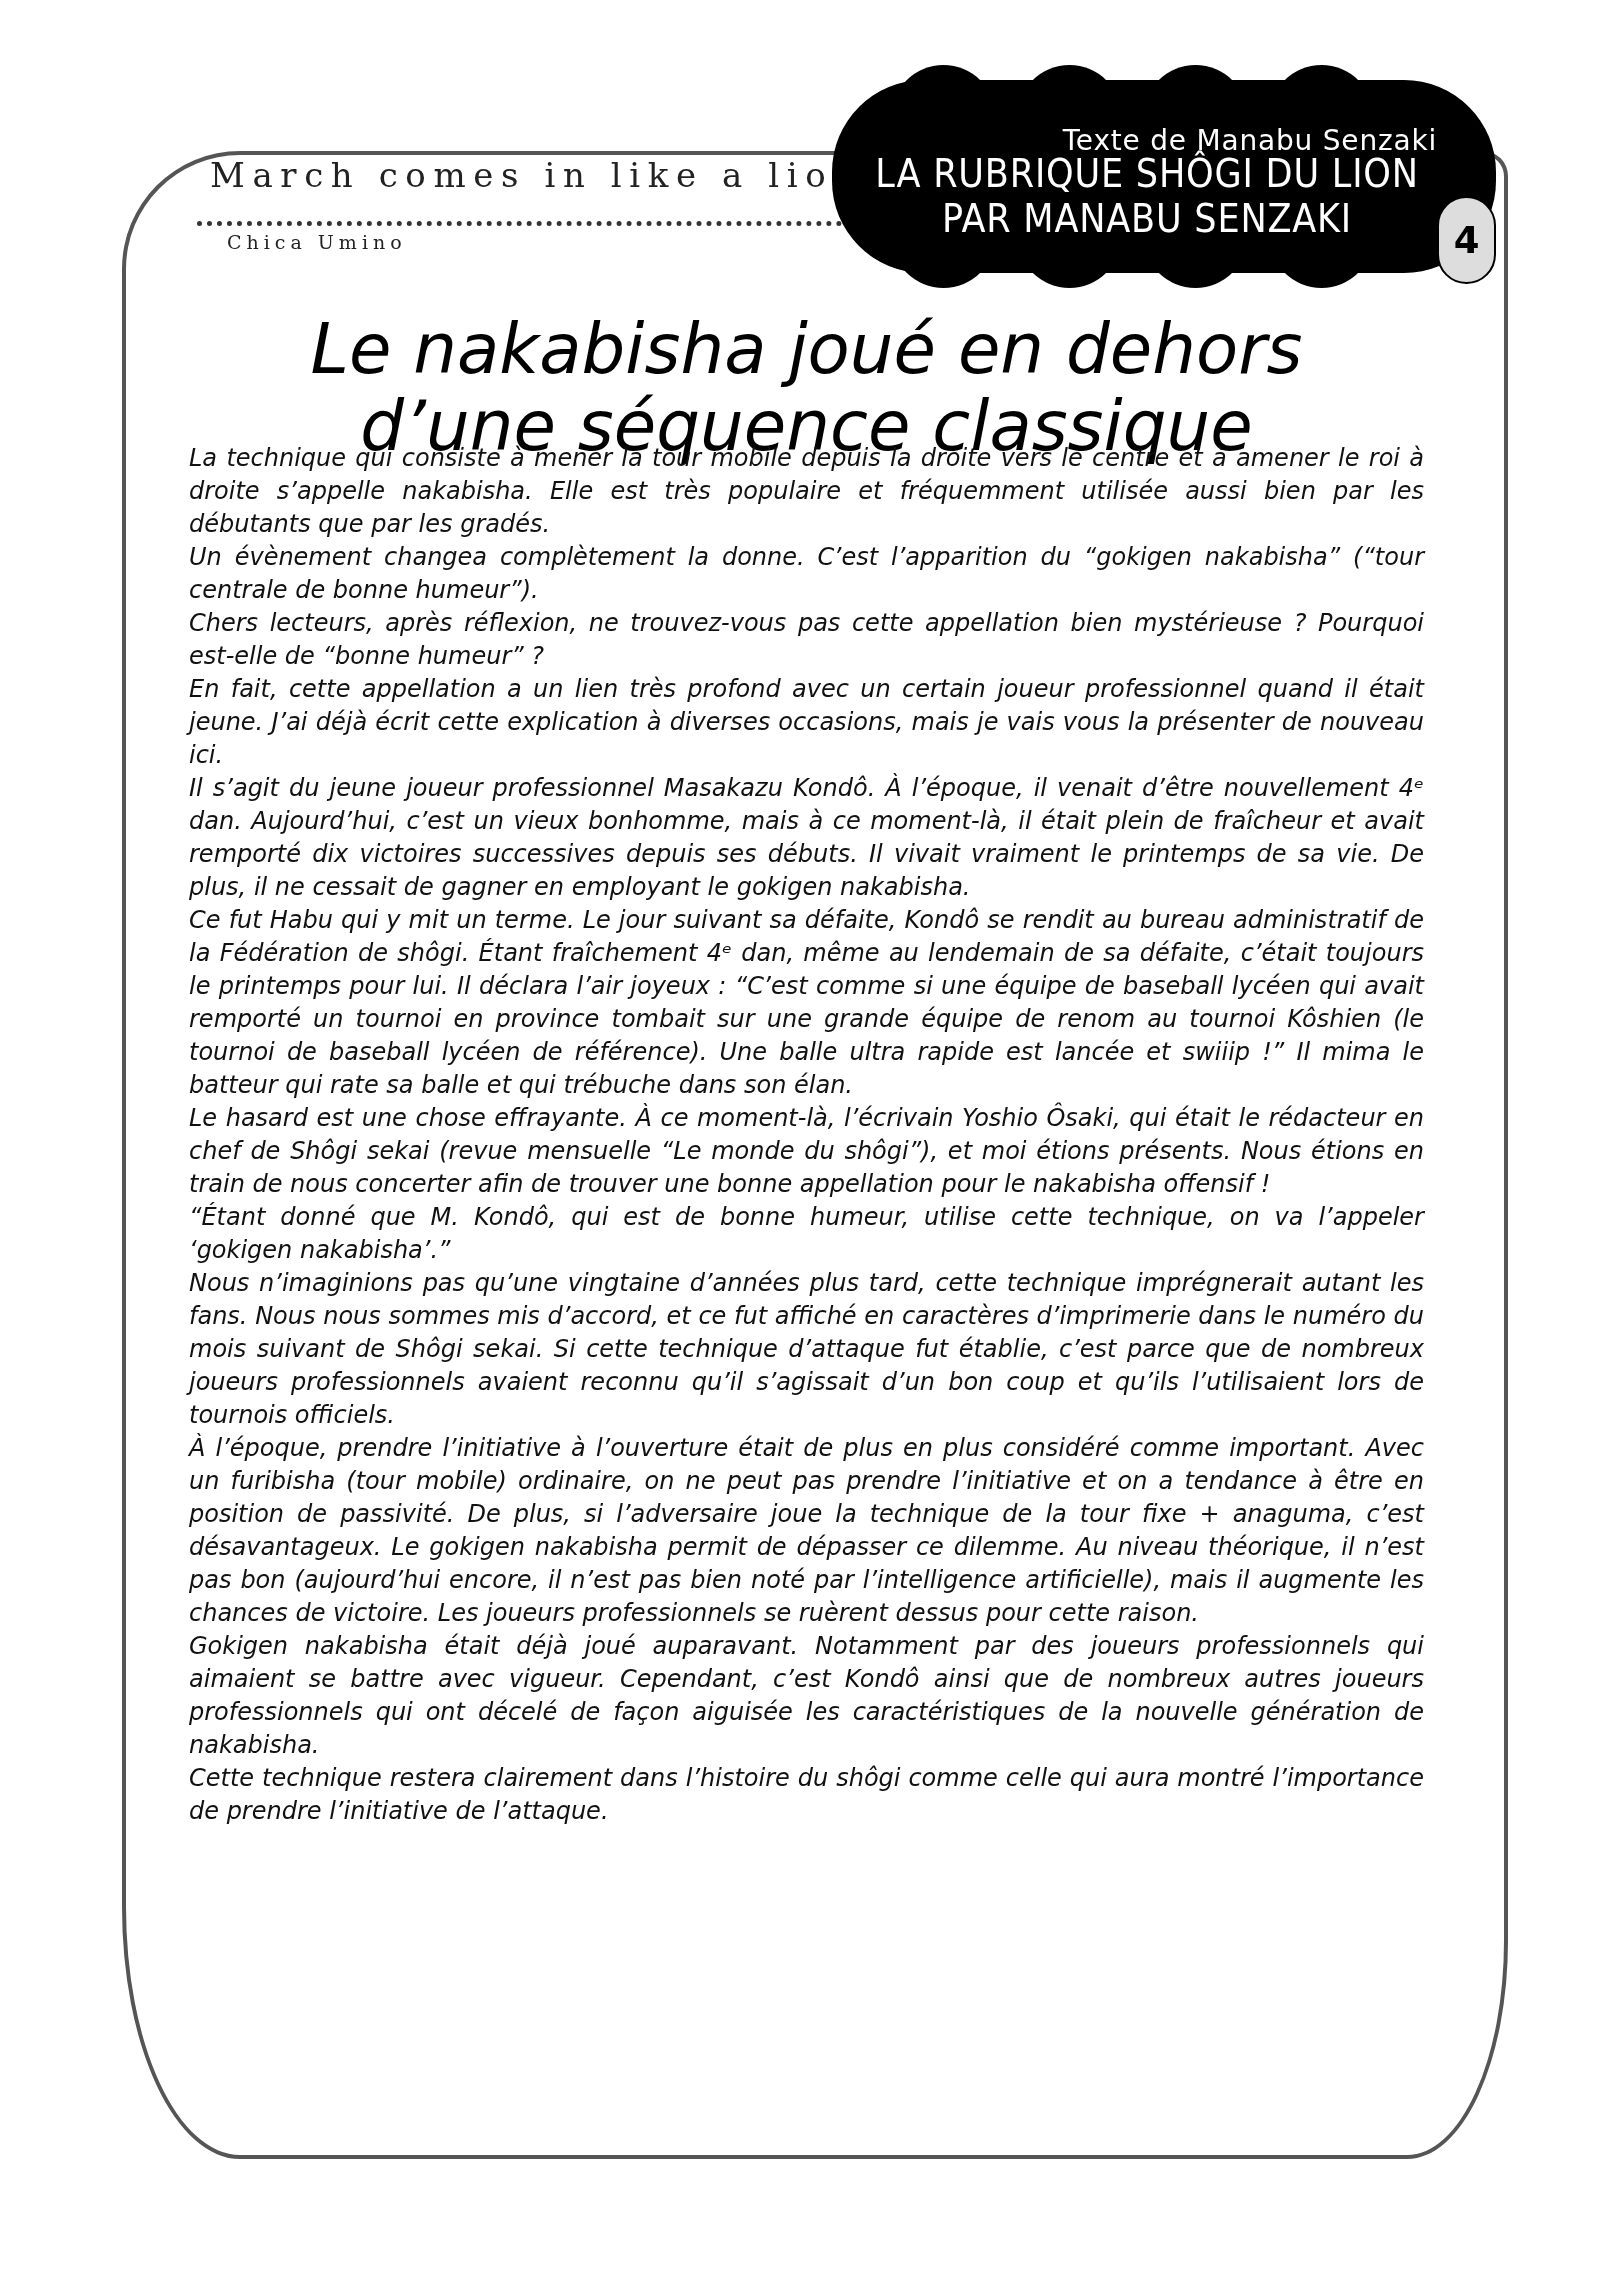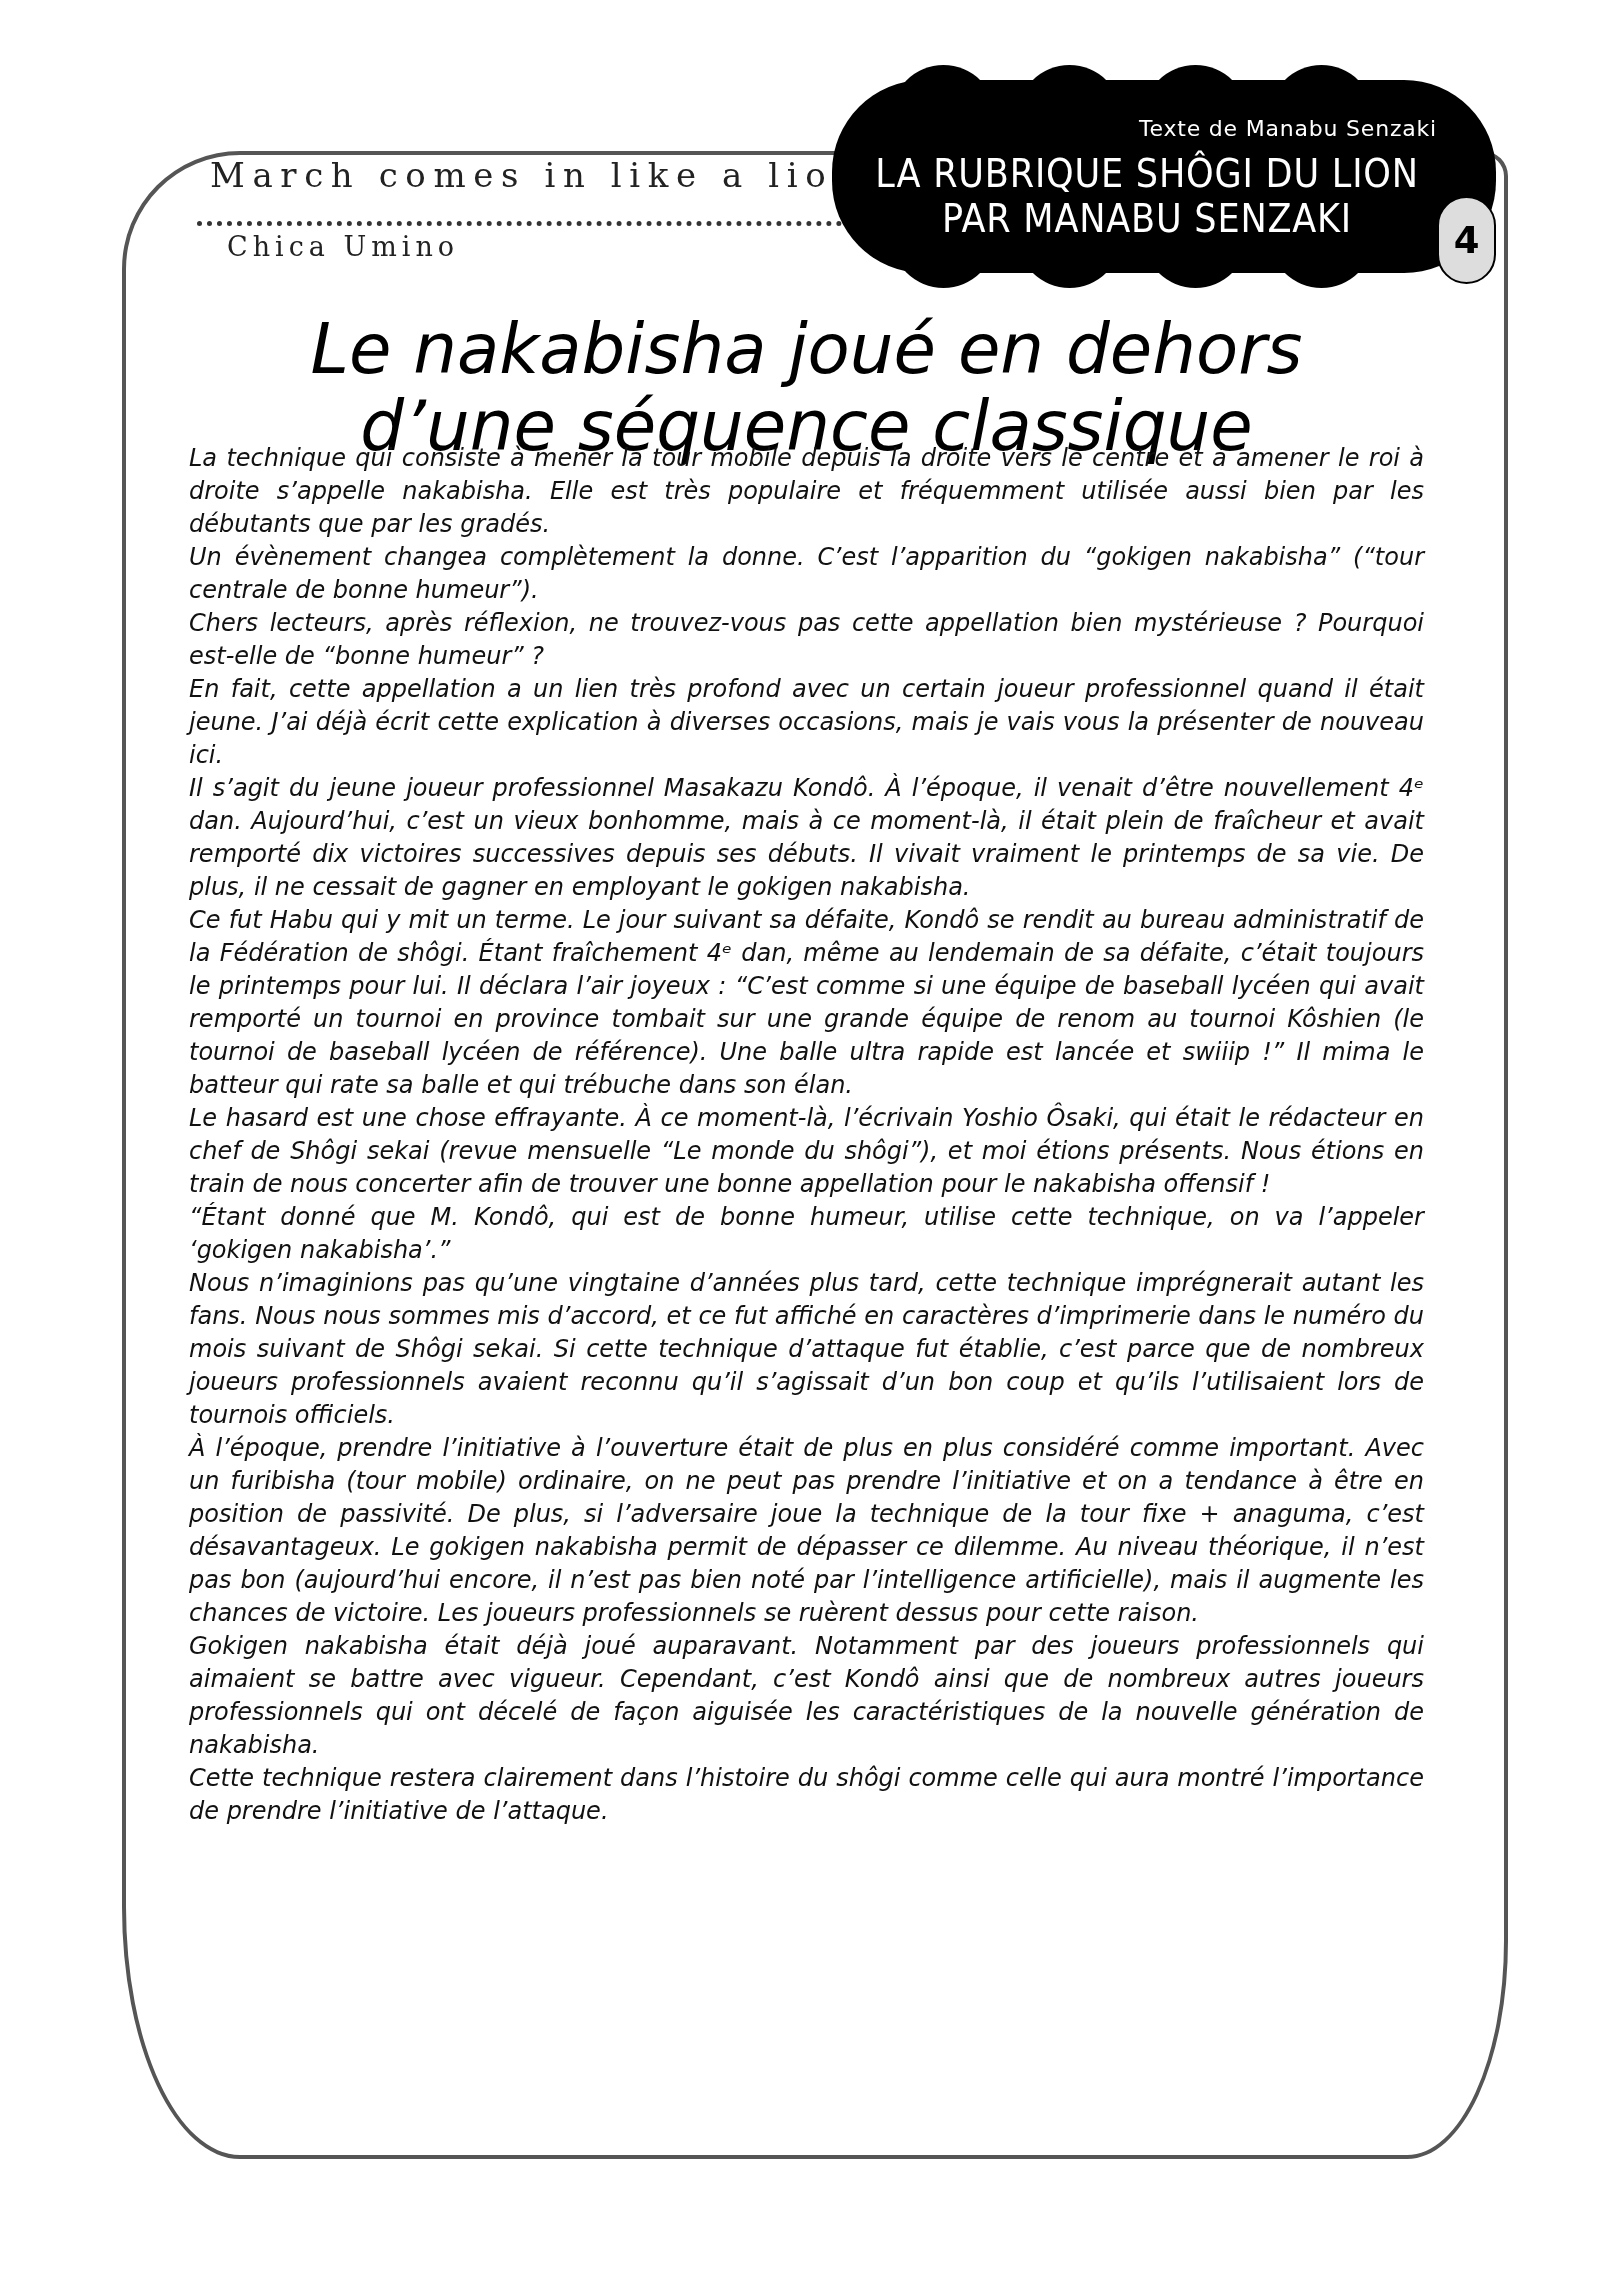--- a/index.html
+++ b/index.html
@@ -1,24 +1,24 @@
 <!DOCTYPE html>
 <html style="font-size:13.4px"><head>
 <meta charset="utf-8">
 <style>
   html,body{margin:0;padding:0;background:#fff;}
   body{width:1613px;height:2295px;position:relative;overflow:hidden;font-family:"DejaVu Sans",sans-serif;color:#111;}
   .frame{position:absolute;left:122px;top:151px;width:1386px;height:2008px;border:4.2px solid #555;border-radius:118px 25px 101px 118px / 118px 25px 218px 252px;box-sizing:border-box;background:#fff;}
   .series{position:absolute;left:210px;top:155px;font-family:"DejaVu Serif",serif;font-size:34px;letter-spacing:7.6px;color:#222;}
   .dots{position:absolute;left:197px;top:221px;width:655px;border-top:5px dotted #333;}
-  .author{position:absolute;left:227px;top:231px;font-family:"DejaVu Serif",serif;font-size:27px;letter-spacing:5px;color:#222;}
+  .author{position:absolute;left:227px;top:231px;font-family:"DejaVu Serif",serif;font-size:19px;letter-spacing:5px;color:#222;}
   .banner{position:absolute;left:832px;top:80px;width:664px;height:193px;background:#000;border-radius:92px;color:#fff;text-align:center;}
   .banner .scallop{position:absolute;bottom:-15px;width:105px;height:105px;border-radius:50%;background:#000;}
   .banner .scallop.t{top:-15px;bottom:auto;}
-  .credit{position:absolute;right:59px;top:36px;font-size:22px;letter-spacing:0.8px;}
+  .credit{position:absolute;right:59px;top:44px;font-size:28px;letter-spacing:0.8px;}
   .rubric{position:absolute;left:0;right:34px;top:71px;font-size:39px;line-height:45px;font-weight:normal;letter-spacing:0.8px;font-family:"DejaVu Sans Condensed","DejaVu Sans",sans-serif;}
   .num{position:absolute;left:1437px;top:196px;width:55px;height:84px;border-radius:34px;background:#ddd;border:2.5px solid #000;font-size:37px;font-weight:bold;display:flex;align-items:center;justify-content:center;color:#000;}
   .title{position:absolute;left:252px;top:311px;width:1109px;text-align:center;font-size:69px;line-height:77px;font-style:italic;color:#000;}
   .body{position:absolute;left:189px;top:442px;width:1235px;font-size:24px;line-height:33px;font-style:italic;text-align:justify;color:#111;}
   .body p{margin:0;}
 </style>
 </head>
 <body>
 
 <div class="frame"></div>

